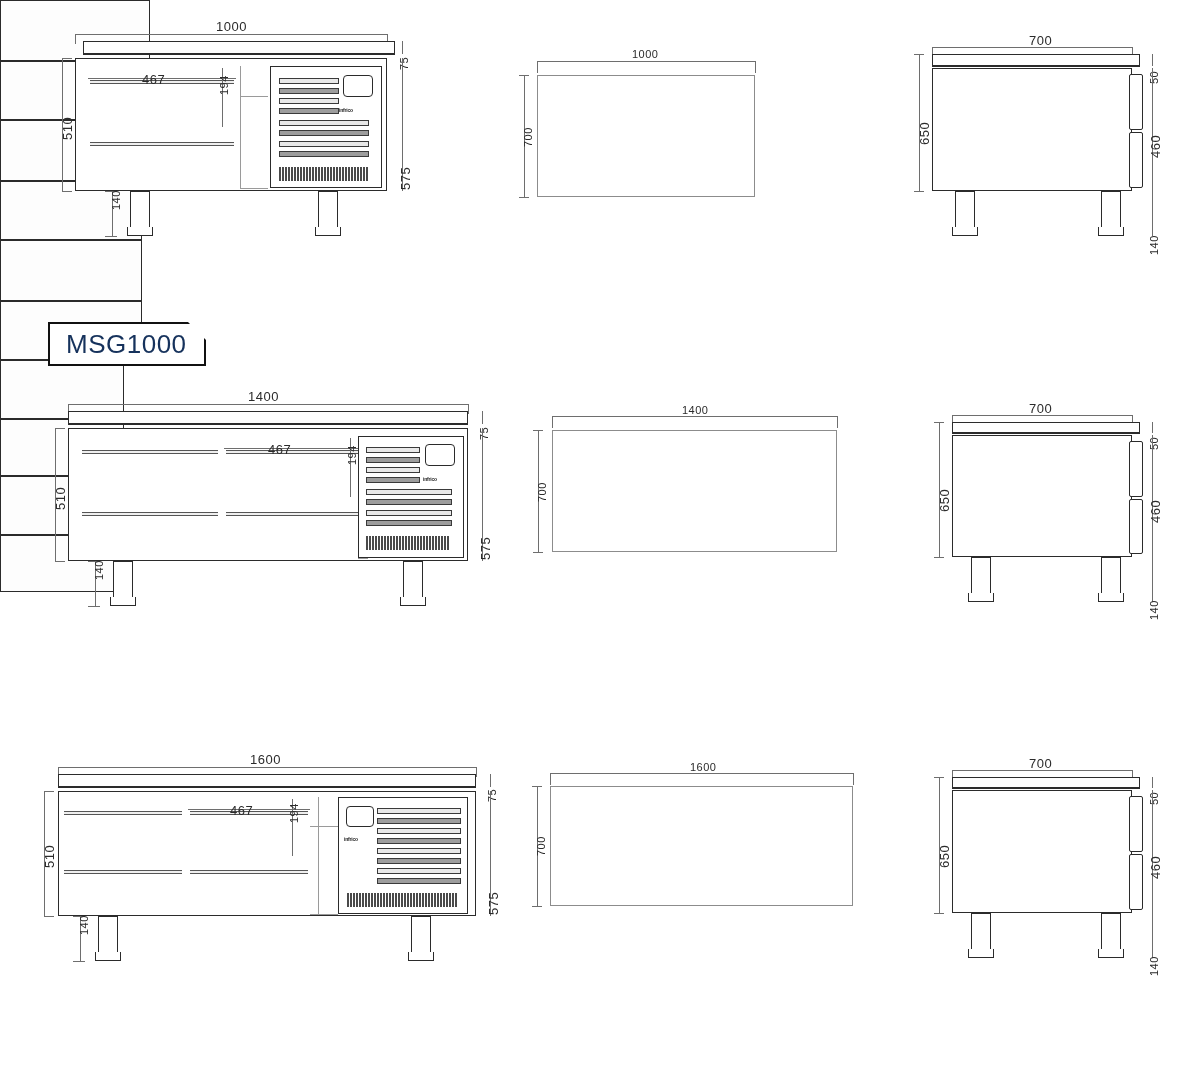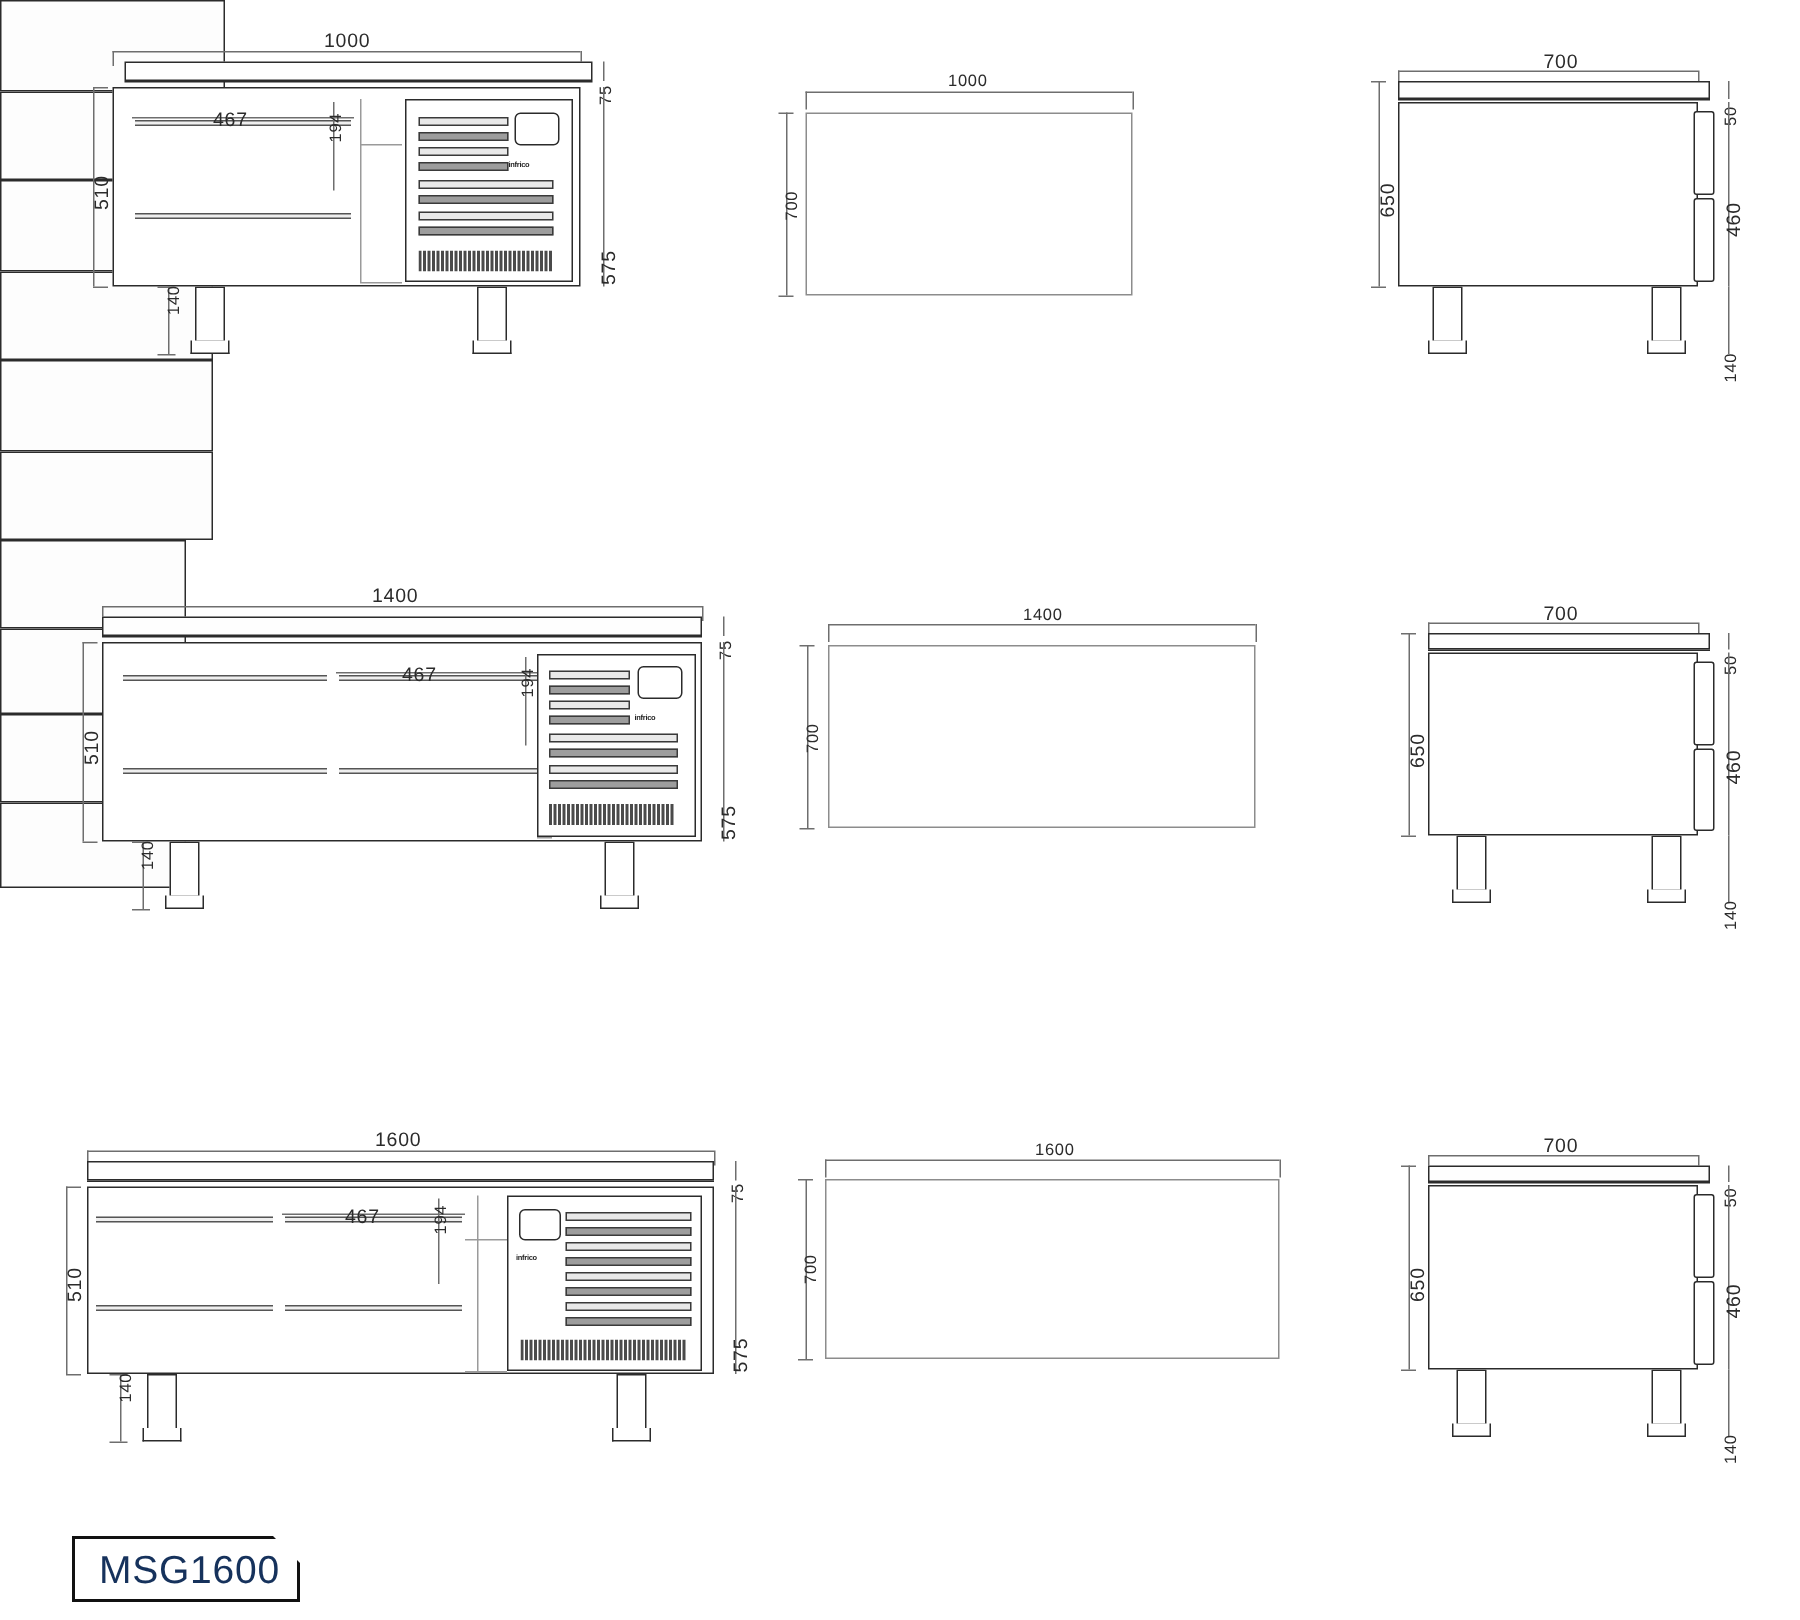--- a/index.html
+++ b/index.html
@@ -196,20 +196,23 @@
   <div class="leg" style="left:952px;top:191px;width:26px;height:45px;">
     <div class="post"></div>
         <div class="foot"></div>
   </div>
   <div class="leg" style="left:1098px;top:191px;width:26px;height:45px;">
     <div class="post"></div>
         <div class="foot"></div>
   </div>
 </div>
 
+<div class="plate" style="left:48px;top:322px;width:158px;height:44px;">
+  <span>MSG1000</span>
+</div>
 
 <div>
   <div class="ln hl thin" style="left:68px;top:404px;width:400px;"></div>
   <div class="ln vl thin" style="left:68px;top:404px;height:10px;"></div>
   <div class="ln vl thin" style="left:468px;top:404px;height:10px;"></div>
   <div class="dim" style="left:248px;top:389px;">1400</div>
 
   <div class="top-cap blk" style="left:68px;top:411px;width:400px;height:13px;"></div>
   <div class="ln hl" style="left:68px;top:424px;width:400px;"></div>
 
@@ -499,17 +502,14 @@
   <div class="leg" style="left:968px;top:913px;width:26px;height:45px;">
     <div class="post"></div>
         <div class="foot"></div>
   </div>
   <div class="leg" style="left:1098px;top:913px;width:26px;height:45px;">
     <div class="post"></div>
         <div class="foot"></div>
   </div>
 </div>
 
-<div class="plate" style="left:48px;top:1024px;width:152px;height:44px;">
-  <span>MSG1600</span>
-</div>
 
 </div>
 
 </body></html>

